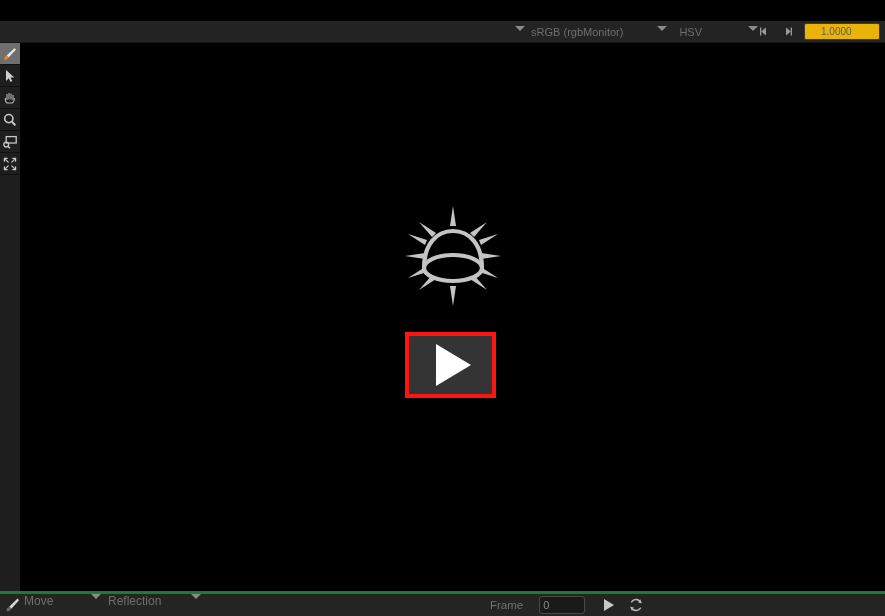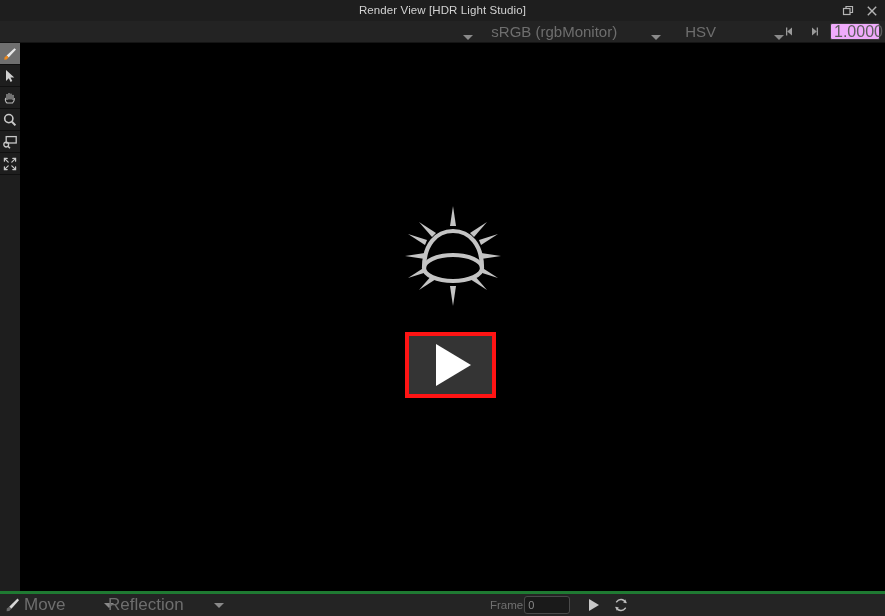--- a/index.html
+++ b/index.html
@@ -77,47 +77,46 @@
   }
   .caret-down {
     width: 0; height: 0;
     border-left: 5px solid transparent;
     border-right: 5px solid transparent;
     border-top: 5px solid #8a8a8a;
     margin-right: 6px;
   }
   .tb-combo {
     display: flex;
-    align-items: flex-end;
+    align-items: flex-start;
     color: #6e6e6e;
-    font-size: 15px;
-    white-space: nowrap;
-    gap: 12px;
+    font-size: 11px;
+    white-space: nowrap;
   }
   .tb-combo .lbl { margin-right: 14px; }
   .combo-sRGB { margin-right: 20px; }
   .combo-HSV .lbl { margin-right: 46px; margin-left: 6px; }
   .step-arrows {
     display: flex;
     align-items: center;
     gap: 14px;
     margin-right: 10px;
     margin-left: 0px;
   }
   .step-arrows svg { display: block; }
   .tb-value {
     width: 42px;
     height: 15px;
-    background: #f0abfc;
+    background: #eab308;
     border: 1px solid #3a3a3a;
     border-radius: 2px;
     color: #5e5e5e;
-    font-size: 16px;
+    font-size: 10px;
     line-height: 15px;
-    padding: 0 3px;
+    padding: 0 16px;
     box-sizing: content-box;
     white-space: nowrap;
   }
 
   
   .rail {
     position: absolute;
     left: 0; top: 43px;
     width: 20px;
     height: 548px;
@@ -201,24 +200,23 @@
     background: #242424;
   }
   .sb-brush {
     position: absolute;
     left: 4px; top: 2px;
     width: 18px; height: 18px;
   }
   .sb-combo {
     position: absolute;
     display: flex;
-    align-items: center;
     height: 22px;
     color: #6e6e6e;
-    font-size: 17px;
+    font-size: 12px;
     white-space: nowrap;
   }
   .sb-move { left: 24px; }
   .sb-reflection { left: 108px; }
   .sb-combo .caret-after {
     width: 0; height: 0;
     border-left: 5px solid transparent;
     border-right: 5px solid transparent;
     border-top: 5px solid #8a8a8a;
     margin-left: 10px;
@@ -229,21 +227,21 @@
   .frame-group {
     position: absolute;
     left: 490px; top: 0;
     height: 22px;
     display: flex;
     align-items: center;
   }
   .frame-label {
     color: #707070;
     font-size: 11.5px;
-    margin-right: 1px;
+    margin-right: 16px;
     white-space: nowrap;
   }
   .frame-input {
     width: 38px;
     height: 16px;
     line-height: 16px;
     background: #1a1a1a;
     border: 1px solid #4a4a4a;
     border-radius: 3px;
     color: #8a8a8a;
@@ -263,37 +261,20 @@
     margin-left: 14px;
     width: 16px; height: 16px;
     display: flex; align-items: center; justify-content: center;
   }
 </style>
 </head>
 <body>
 
 <div class="app">
 
-  <div class="titlebar">
-    <div class="titlebar-title">Render View [HDR Light Studio]</div>
-    <div class="win-btns">
-      <div class="win-btn">
-        <svg width="12" height="12" viewBox="0 0 12 12">
-          <rect x="1.5" y="3.5" width="6.5" height="6" fill="none" stroke="#b4b4b4" stroke-width="1.2"></rect>
-          <polyline points="4,3.5 4,1.5 10.5,1.5 10.5,7.5 8,7.5" fill="none" stroke="#b4b4b4" stroke-width="1.2"></polyline>
-        </svg>
-      </div>
-      <div class="win-btn">
-        <svg width="12" height="12" viewBox="0 0 12 12">
-          <line x1="1.8" y1="1.8" x2="10.2" y2="10.2" stroke="#b4b4b4" stroke-width="1.4"></line>
-          <line x1="10.2" y1="1.8" x2="1.8" y2="10.2" stroke="#b4b4b4" stroke-width="1.4"></line>
-        </svg>
-      </div>
-    </div>
-  </div>
 
   <div class="toolbar">
     <div class="tb-right">
 
       <div class="tb-combo combo-sRGB">
         <span class="caret-down"></span>
         <span class="lbl">sRGB (rgbMonitor)</span>
       </div>
 
       <div class="tb-combo combo-HSV">

